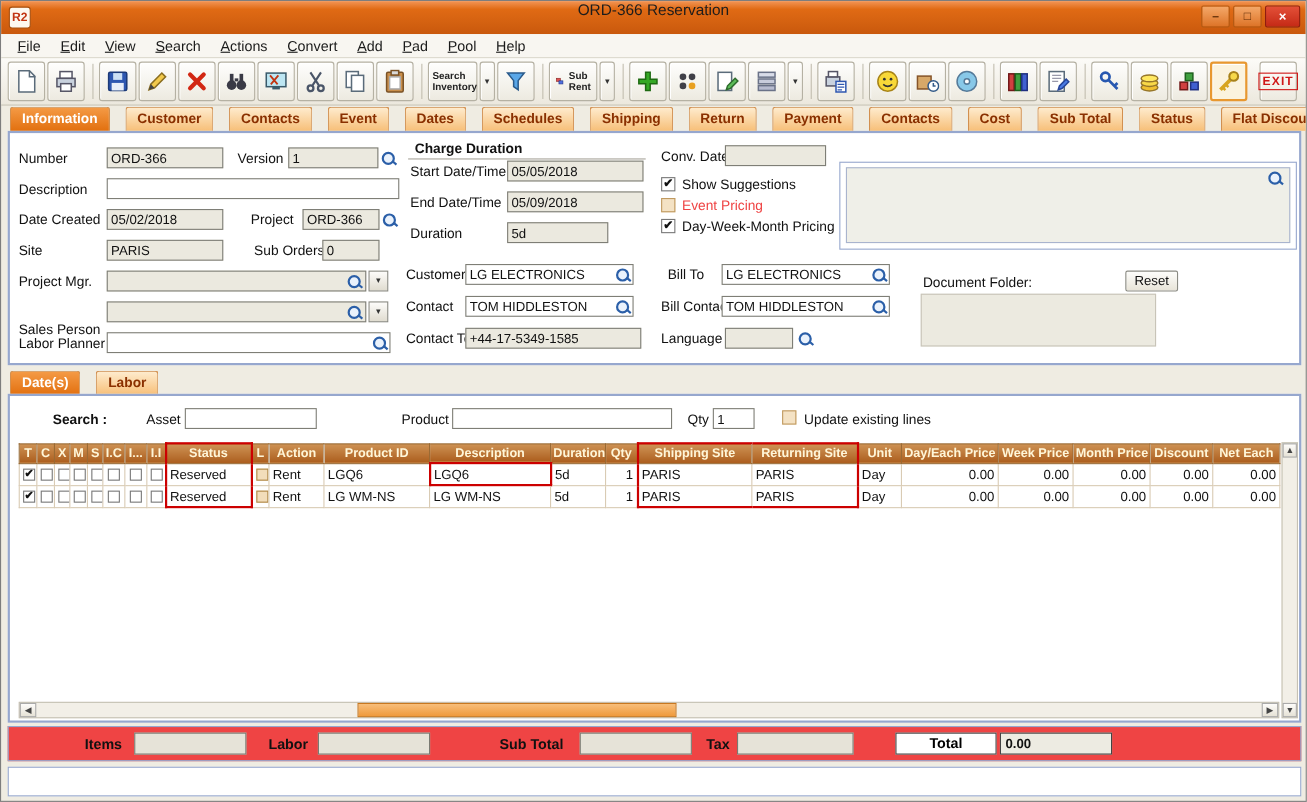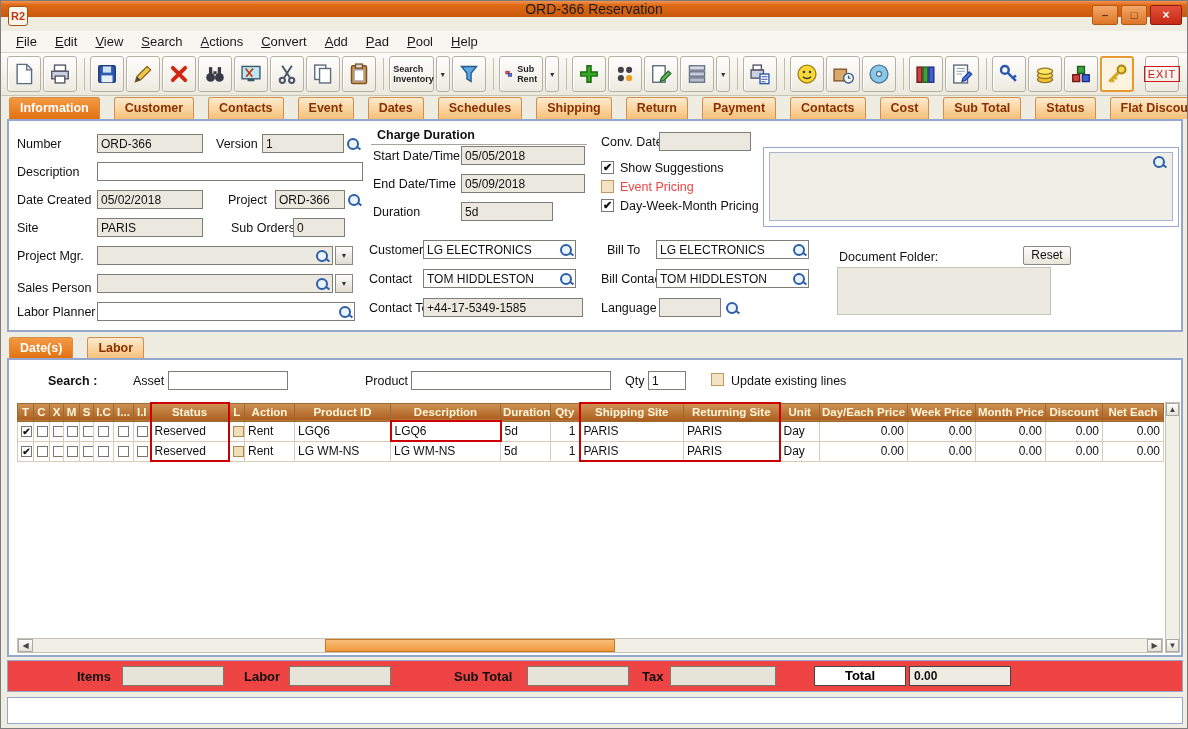--- a/index.html
+++ b/index.html
@@ -1,22 +1,22 @@
 <!DOCTYPE html>
 <html><head>
 <meta charset="utf-8">
 <style>
   *{margin:0;padding:0;box-sizing:border-box;font-family:"Liberation Sans",sans-serif}
   body{background:#6b6b6b;display:flex;justify-content:center;align-items:flex-start}
   .window{position:relative;width:1188px;height:729px;background:#EFECE2;border:1px solid #7d7d7d;overflow:hidden}
 
   
-  .titlebar{position:absolute;left:0;top:0;width:100%;height:16px;
+  .titlebar{position:absolute;left:0;top:0;width:100%;height:30px;
     background:linear-gradient(180deg,#F29555 0%,#E06A14 25%,#D26010 70%,#C9580C 100%);
-    display:flex;align-items:center;justify-content:center}
+    display:flex;align-items:flex-start;justify-content:center}
   .title-text{font-size:14px;color:#1c1c1c}
   .app-icon{position:absolute;left:7px;top:5px;width:20px;height:20px;background:#FDF8EF;
     border:1px solid #A8500F;border-radius:3px;display:flex;align-items:center;justify-content:center;
     font-size:11px;font-weight:bold;color:#C23512}
   .win-controls{position:absolute;right:5px;top:4px;display:flex;gap:3px}
   .wbtn{width:26px;height:20px;border:1px solid #B35A14;border-radius:2px;
     background:linear-gradient(#F4A869,#DD7428);color:#5B2A05;font-size:11px;line-height:18px;
     text-align:center;cursor:pointer;font-weight:bold}
   .wbtn.close{width:32px;background:linear-gradient(#E35038,#C52A16);border-color:#8F1C10;color:#fff;font-size:12px}
 
@@ -33,21 +33,21 @@
     background:linear-gradient(#FEFEFD,#EDEAE0);border:1px solid #B5B1A3;border-radius:3px;
     margin-right:2px;box-shadow:inset 1px 1px 0 #fff;cursor:pointer}
   .tbtn svg{width:22px;height:22px}
   .tbtn.wide{padding:0 5px;gap:4px}
   .tbtn.ddb{min-width:14px;width:14px}
   .ddgl{font-size:7px;color:#333}
   .tlabel{font-size:9px;line-height:10px;font-weight:bold;color:#222;text-align:left}
   .tsep{width:1px;height:32px;background:#C2BEB0;margin:0 5px;flex:none}
   .tspace{flex:1}
   .tbtn.glow{border:2px solid #E89830;background:#FBF3DE;width:48px}
-  .exit-text{color:#D01818;font-weight:normal;font-size:11px;border:1px solid #D01818;padding:1px 3px;letter-spacing:1px}
+  .exit-text{color:#D01818;font-weight:bold;font-size:11px;border:1px solid #D01818;padding:1px 3px;letter-spacing:1px}
 
   
   .tabs{position:absolute;display:flex;gap:14px}
   .tab{padding:3px 10px 4px;font-size:12.5px;font-weight:bold;color:#8A3000;
     background:linear-gradient(#FEEBCD,#F7BF78);border:1px solid #D29050;border-bottom:none;
     border-radius:3px 3px 0 0;cursor:pointer;white-space:nowrap}
   .tab.active{background:linear-gradient(#F49A45,#E2700F);color:#fff}
   .mini-tab{padding:2px 9px 3px;font-size:12px}
 
   
@@ -385,21 +385,21 @@
     <span class="lbl" style="left:8px;top:100px">Site</span>
     <input class="inp dis" style="left: 88px; top: 97px; width: 106px;" value="PARIS">
     <span class="lbl" style="left:222px;top:100px">Sub Orders</span>
     <input class="inp dis" style="left: 284px; top: 97px; width: 52px;" value="0">
 
     <span class="lbl" style="left:8px;top:128px">Project Mgr.</span>
     <input class="inp dis" style="left: 88px; top: 125px; width: 236px;" value="">
     <span class="mag" style="left:306px;top:128px"></span>
     <div class="ddbtn" style="left:326px;top:125px">▼</div>
 
-    <span class="lbl" style="left:8px;top:160px">Sales Person</span>
+    <span class="lbl" style="left:8px;top:172px">Sales Person</span>
     <input class="inp dis" style="left: 88px; top: 153px; width: 236px;" value="">
     <span class="mag" style="left:306px;top:156px"></span>
     <div class="ddbtn" style="left:326px;top:153px">▼</div>
 
     <span class="lbl" style="left:8px;top:184px">Labor Planner</span>
     <input class="inp" style="left: 88px; top: 181px; width: 258px;" value="">
     <span class="mag" style="left:329px;top:184px"></span>
 
     <span class="lbl b" style="left:368px;top:7px">Charge Duration</span>
     <div class="grp-line" style="left:362px;top:23px;width:216px"></div>

